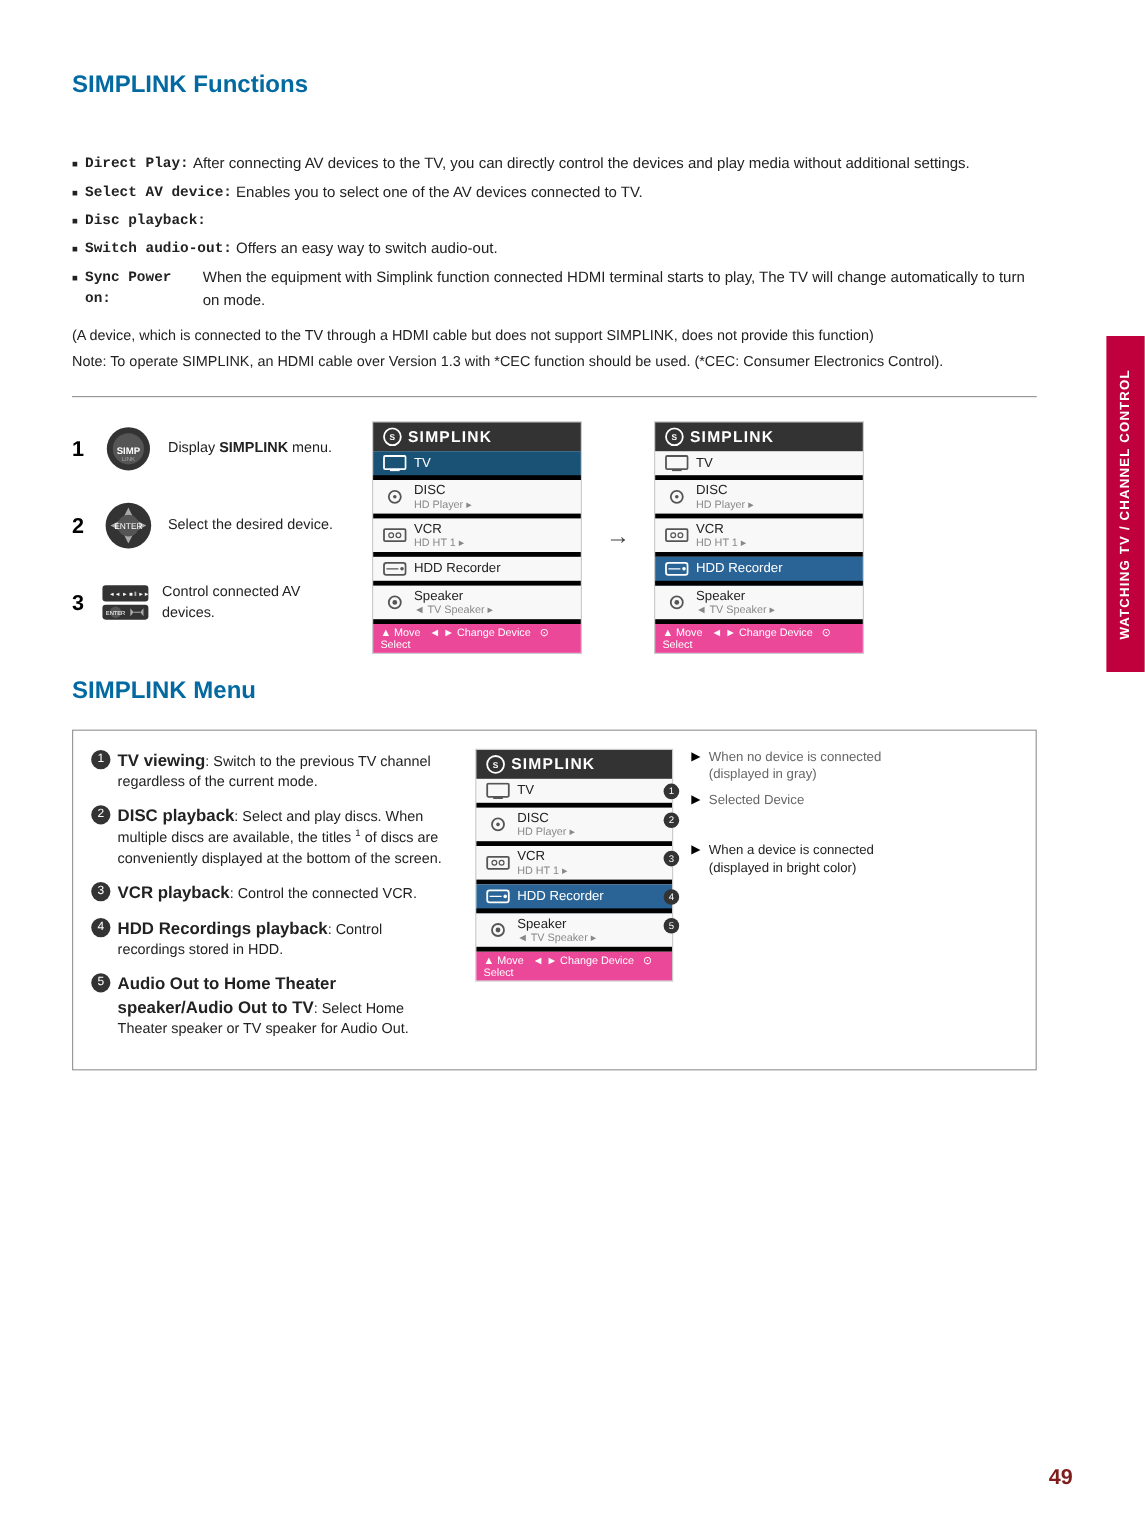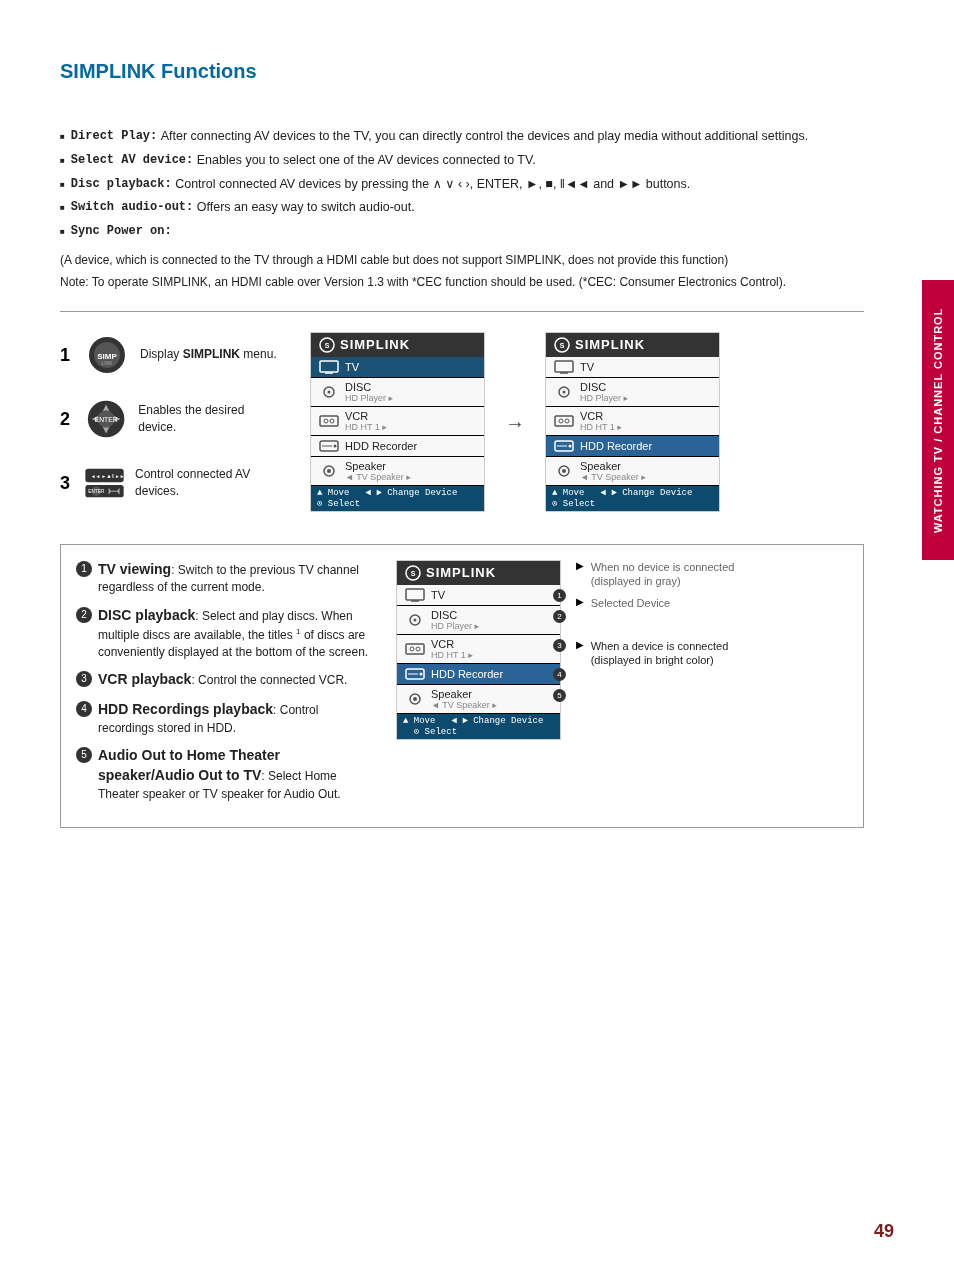--- a/index.html
+++ b/index.html
@@ -149,21 +149,21 @@
       align-items: center;
       gap: 5px;
     }
 
     .simplink-menu-item {
       display: flex;
       align-items: center;
       padding: 3px 8px;
       gap: 6px;
       font-size: 11px;
-      border-bottom: 1px solid #000000;
+      border-bottom: 4px solid #000000;
     }
 
     .simplink-menu-item.selected {
       background: #1a5276;
       color: #fff;
     }
 
     .simplink-menu-item.highlighted {
       background: #2a6496;
       color: #fff;
@@ -178,27 +178,26 @@
     .menu-item-text {
       flex: 1;
     }
 
     .menu-item-sub {
       font-size: 9px;
       color: #888;
     }
 
     .simplink-footer {
-      background: #0c4a6e;
+      background: #ec4899;
       color: #fff;
       font-size: 9px;
       padding: 2px 6px;
       display: flex;
       gap: 6px;
-      font-family: Liberation Mono, monospace;
     }
 
     
     .simplink-menu-section {
       border: 1px solid #999;
       padding: 15px;
       margin-top: 20px;
     }
 
     .menu-content {
@@ -315,30 +314,30 @@
 
     <div class="bullet-item">
       <span class="bold-label">Direct Play:</span>&nbsp;<span>After connecting AV devices to the TV, you can directly control the devices and play media without additional settings.</span>
     </div>
 
     <div class="bullet-item">
       <span class="bold-label">Select AV device:</span>&nbsp;<span>Enables you to select one of the AV devices connected to TV.</span>
     </div>
 
     <div class="bullet-item">
-      <span class="bold-label">Disc playback:</span>&nbsp;<span>Control connected AV devices by pressing the ∧ ∨ ‹ ›, ENTER, ►, ■, ‖◄◄ and ►► buttons.</span>
+      <span class="bold-label">Disc playback:</span>&nbsp;
     </div>
 
 
     <div class="bullet-item">
       <span class="bold-label">Switch audio-out:</span>&nbsp;<span>Offers an easy way to switch audio-out.</span>
     </div>
 
     <div class="bullet-item">
-      <span class="bold-label">Sync Power on:</span>&nbsp;
+      <span class="bold-label">Sync Power on:</span>&nbsp;<span>When the equipment with Simplink function connected HDMI terminal starts to play, The TV will change automatically to turn on mode.</span>
     </div>
   </div>
 
   <p class="note-text">(A device, which is connected to the TV through a HDMI cable but does not support SIMPLINK, does not provide this function)</p>
   <p class="note-text">Note: To operate SIMPLINK, an HDMI cable over Version 1.3 with *CEC function should be used. (*CEC: Consumer Electronics Control).</p>
 
   <hr class="divider">
 
   <div class="remote-steps">
     <div class="steps-col">
@@ -358,21 +357,21 @@
         <span class="step-number">2</span>
         <svg class="remote-svg" viewBox="0 0 46 46">
           <circle cx="23" cy="23" r="19" fill="#333"></circle>
           <polygon points="23,8 27,16 19,16" fill="#aaa"></polygon>
           <polygon points="23,38 27,30 19,30" fill="#aaa"></polygon>
           <polygon points="8,23 16,19 16,27" fill="#aaa"></polygon>
           <polygon points="38,23 30,19 30,27" fill="#aaa"></polygon>
           <circle cx="23" cy="23" r="9" fill="#555"></circle>
           <text x="23" y="26" text-anchor="middle" font-size="7" fill="white">ENTER</text>
         </svg>
-        <span class="step-text">Enables the desired device.</span>
+        <span class="step-text">Select the desired device.</span>
       </div>
 
       <div class="step-item">
         <span class="step-number">3</span>
         <svg class="remote-svg" viewBox="0 0 60 46">
           <rect x="2" y="2" width="56" height="20" rx="4" fill="#333"></rect>
           <text x="10" y="15" font-size="7" fill="white">◄◄  ►  ■  ‖  ►►</text>
           <rect x="2" y="26" width="56" height="18" rx="4" fill="#333"></rect>
           <circle cx="18" cy="35" r="7" fill="#555"></circle>
           <text x="18" y="38" text-anchor="middle" font-size="7" fill="white">ENTER</text>
@@ -496,20 +495,21 @@
         </div>
 
         <div class="simplink-footer">
           <span>▲ Move &nbsp; ◄ ► Change Device &nbsp; ⊙ Select</span>
         </div>
       </div>
 
     </div>
   </div>
 
+  <h1 class="section-title">SIMPLINK Menu</h1>
 
   <div class="simplink-menu-section">
     <div class="menu-content">
 
       <div class="menu-left">
 
         <div class="menu-numbered-item">
           <div class="num-circle">1</div>
           <div><span class="item-label-bold">TV viewing</span>: Switch to the previous TV channel regardless of the current mode.</div>
         </div>

